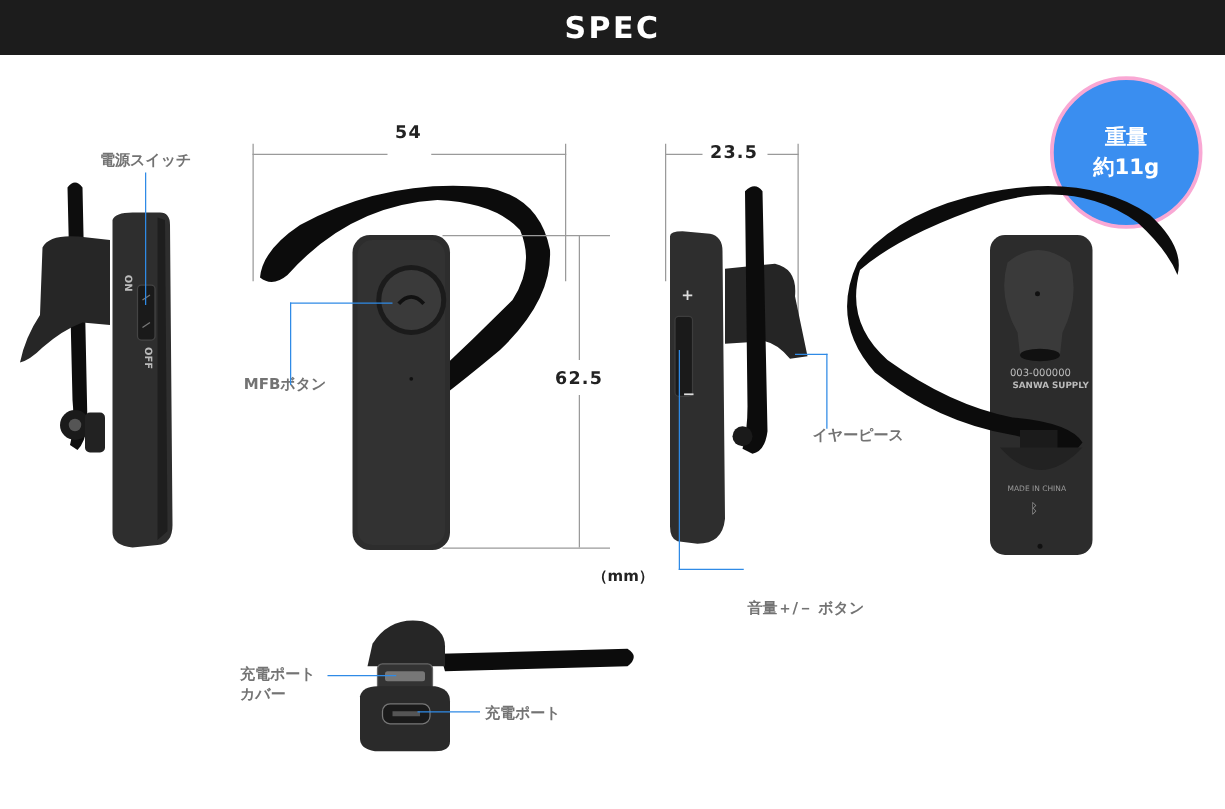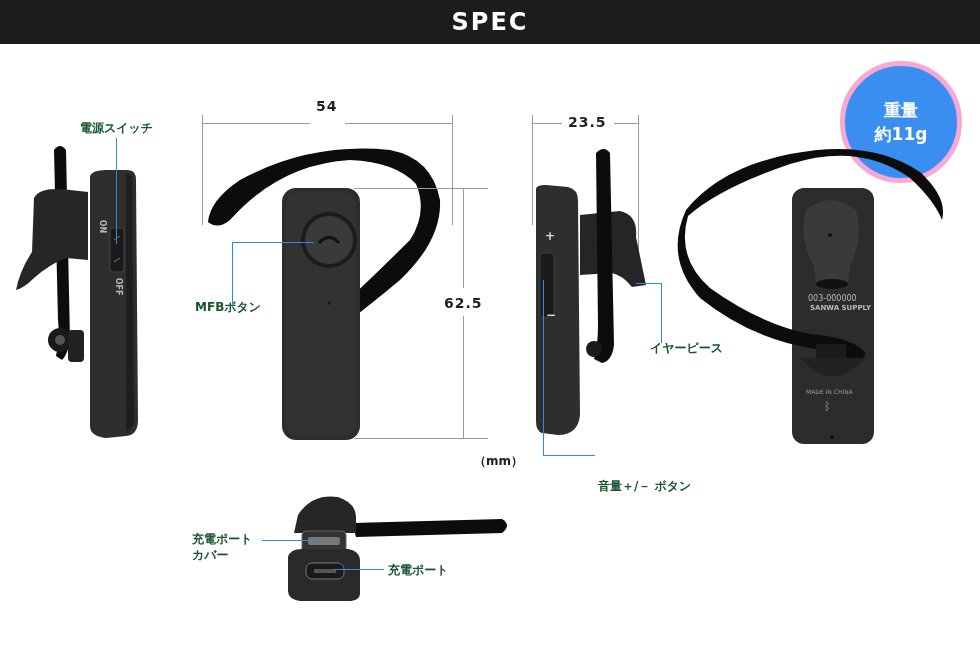--- a/index.html
+++ b/index.html
@@ -1,24 +1,24 @@
 <!DOCTYPE html>
 <html><head>
 <meta charset="utf-8">
 <style>
   html,body{margin:0;padding:0;}
   body{width:980px;height:647px;background:#ffffff;position:relative;overflow:hidden;font-family:"DejaVu Sans","Liberation Sans",sans-serif;}
   .header{position:absolute;left:0;top:0;width:980px;height:44px;background:#1c1c1c;display:flex;align-items:center;justify-content:center;}
   .header .title{color:#fff;font-size:24px;font-weight:bold;letter-spacing:2px;font-family:"DejaVu Sans","Liberation Sans",sans-serif;}
-  .lbl{position:absolute;color:#14532d;font-size:12px;font-weight:bold;white-space:nowrap;line-height:15px;}
+  .lbl{position:absolute;color:#737373;font-size:12px;font-weight:bold;white-space:nowrap;line-height:15px;}
   .dim{position:absolute;color:#222;font-size:14px;font-weight:bold;white-space:nowrap;letter-spacing:1px;}
   .unit{position:absolute;color:#222;font-size:12px;font-weight:bold;}
   .gline{position:absolute;background:#9a9a9a;}
   .bline{position:absolute;background:#2f8ae6;}
-  .badge{position:absolute;left:840px;top:61px;width:122px;height:122px;border-radius:50%;background:#3a8ef0;border:5px solid #f9a8d4;box-sizing:border-box;display:flex;flex-direction:column;align-items:center;justify-content:center;color:#fff;font-weight:bold;font-size:17px;line-height:24px;}
+  .badge{position:absolute;left:840px;top:61px;width:122px;height:122px;border-radius:50%;background:#3a8ef0;border:3px solid #f9a8d4;box-sizing:border-box;display:flex;flex-direction:column;align-items:center;justify-content:center;color:#fff;font-weight:bold;font-size:17px;line-height:24px;}
   svg{position:absolute;overflow:visible;}
 </style>
 </head>
 <body>
 
 <div class="header">
   <span class="title">SPEC</span>
 </div>
 
 <div>

